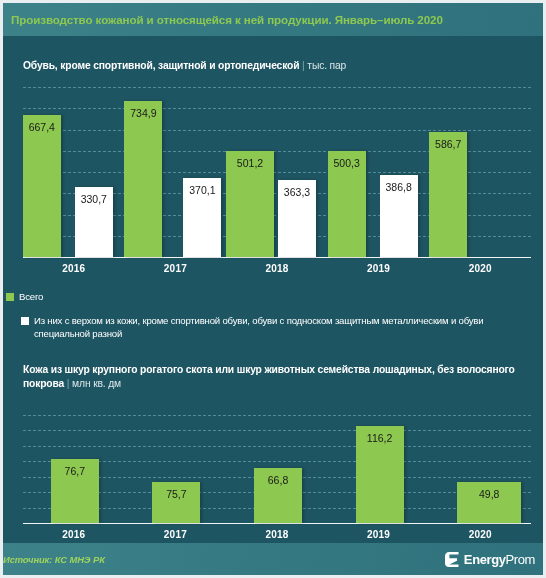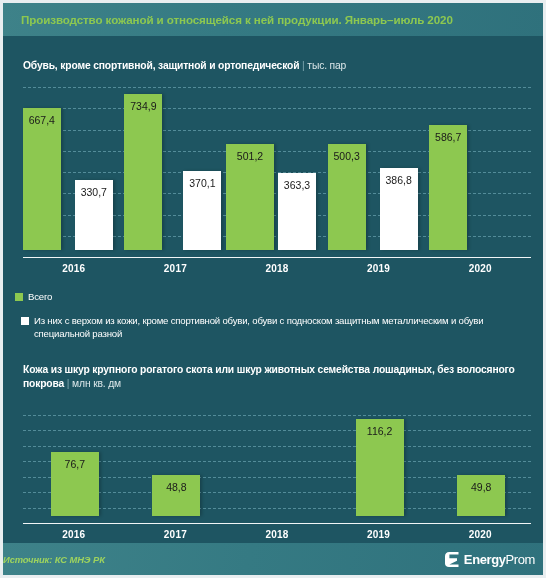--- a/index.html
+++ b/index.html
@@ -25,21 +25,21 @@
     width: 546px;
     height: 33px;
     background: linear-gradient(100deg, #3e8289 0%, #357a83 40%, #2f717c 100%);
     display: flex;
     align-items: center;
   }
   .header-title {
     color: #8dc850;
     font-size: 11.6px;
     font-weight: bold;
-    padding-left: 18px;
+    padding-left: 8px;
     letter-spacing: -0.1px;
     white-space: nowrap;
   }
 
   
   .section-title {
     position: absolute;
     color: #ffffff;
     font-size: 10.3px;
     font-weight: bold;
@@ -75,21 +75,21 @@
     position: absolute;
     left: 0;
     width: 100%;
     height: 1px;
     background: #f1f5f6;
   }
 
   
   .bar {
     position: absolute;
-    bottom: 7px;
+    bottom: 0;
     box-sizing: border-box;
   }
   .bar.green {
     background: #8dc850;
     box-shadow: 2px 0 3px rgba(0,0,0,0.22);
   }
   .bar.white {
     background: #ffffff;
     box-shadow: 2px 0 3px rgba(0,0,0,0.22);
   }
@@ -113,21 +113,21 @@
     font-weight: bold;
     letter-spacing: 0.2px;
   }
 
   
   .legend-row {
     position: absolute;
     display: flex;
     align-items: flex-start;
   }
-  #legend-1 { left: 12px; top: 288px; }
+  #legend-1 { left: 3px; top: 288px; }
   #legend-2 { left: 18px; top: 312px; width: 516px; }
 
   .legend-swatch {
     width: 8px;
     height: 8px;
     margin-top: 2px;
     margin-right: 5px;
     flex: 0 0 auto;
   }
   .legend-swatch.green { background: #8dc850; }
@@ -256,29 +256,32 @@
       <div class="gridline" style="top: 46.2857px;"></div>
       <div class="gridline" style="top: 61.7143px;"></div>
       <div class="gridline" style="top: 77.1429px;"></div>
       <div class="gridline" style="top: 92.5714px;"></div>
       <div class="axis-line" style="top: 108px;"></div>
       <div class="bar green" style="left: 27.8px; width: 48px; height: 63.72px; padding-left: 22px;">
         <div class="bar-label">76,7</div>
       </div>
       <div class="xlabel" style="left: 0px; width: 101.6px; top: 114px;">2016</div>
       <div class="bar green" style="left: 129.4px; width: 48px; height: 40.5415px;">
-        <div class="bar-label">48,8</div>
+        <div class="bar-label">75,7</div>
       </div>
       <div class="xlabel" style="left: 101.6px; width: 101.6px; top: 114px;">2017</div>
+      <div class="bar green" style="left: 231px; width: 48px; height: 55.4954px;">
+        <div class="bar-label">66,8</div>
+      </div>
       <div class="xlabel" style="left: 203.2px; width: 101.6px; top: 114px;">2018</div>
       <div class="bar green" style="left: 332.6px; width: 48px; height: 96.5354px; padding-left: 48px;">
         <div class="bar-label">116,2</div>
       </div>
       <div class="xlabel" style="left: 304.8px; width: 101.6px; top: 114px;">2019</div>
-      <div class="bar green" style="left: 434.2px; width: 48px; height: 41.3723px; text-decoration: underline;">
+      <div class="bar green" style="left: 434.2px; width: 64px; height: 41.3723px; text-decoration: underline;">
         <div class="bar-label">49,8</div>
       </div>
       <div class="xlabel" style="left: 406.4px; width: 101.6px; top: 114px;">2020</div>
     </div>
 
   <div class="footer-band">
     <div class="source-text">Источник: КС МНЭ РК</div>
     <div class="brand">
       <svg class="brand-mark" width="16" height="17" viewBox="0 0 16 17">
         <path d="M14.5 1 L5.2 1 C2.6 1 1 3.0 1 5.2 L1 12.5 C1 14.7 2.6 16 5.0 16 L14.5 16 L14.5 13.4 L5.4 13.4 L13.0 9.7 L13.0 7.3 L5.4 7.3 L5.4 3.6 L14.5 3.6 Z" fill="#ffffff"></path>

